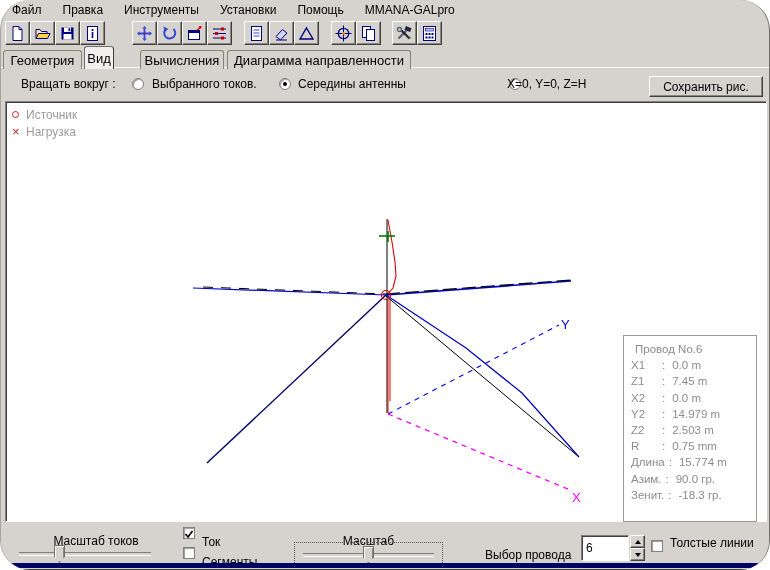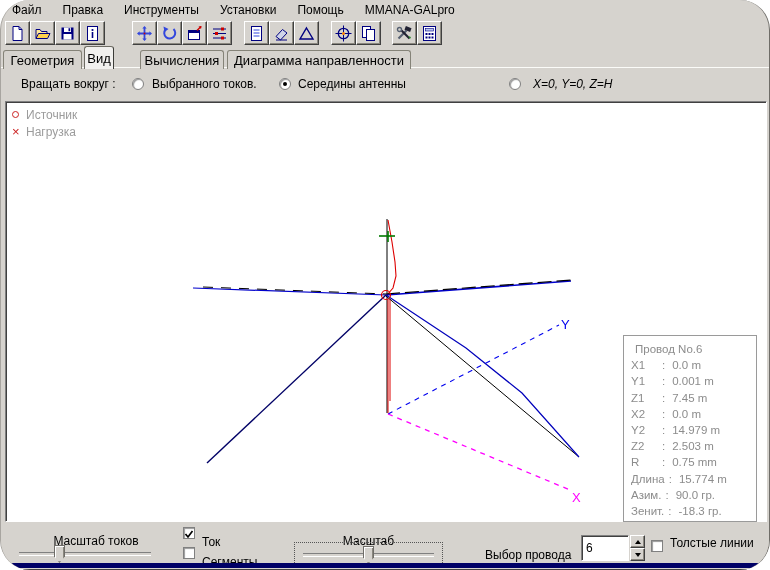--- a/index.html
+++ b/index.html
@@ -238,21 +238,22 @@
   <div id="page-panel">
 
     <span class="rotate-label">Вращать вокруг :</span>
     <span class="radio" style="left:131px; top:10px;"></span>
     <span class="radio-label" style="left:151px;">Выбранного токов.</span>
     <span class="radio checked" style="left:278px; top:10px;">
         <span class="dot"></span>
       </span>
     <span class="radio-label" style="left:297px;">Середины антенны</span>
     <span class="radio" style="left:508px; top:10px;"></span>
-    <span class="radio-label" style="left:532px;font-style:italic;">X=0, Y=0, Z=H</span>
+    <span class="radio-label" style="left:506px;">X=0, Y=0, Z=H</span>
+    <div id="save-btn">Сохранить рис.</div>
 
     <div id="draw-area">
       <svg width="758" height="417" viewBox="0 0 758 417">
 
         <line x1="381" y1="117" x2="381" y2="311" stroke="#000000" stroke-width="1"></line>
 
         <path d="M382 118 L386 140 L389 160 L390 174 L387 186 L381 193" fill="none" stroke="#dd0000" stroke-width="1.1"></path>
         <line x1="382" y1="197" x2="382" y2="311" stroke="#dd0000" stroke-width="1"></line>
         <line x1="384" y1="197" x2="384" y2="299" stroke="#dd0000" stroke-width="1"></line>
 
@@ -289,25 +290,20 @@
         </div>
       </div>
 
       
       <div id="wire-info">
         <div class="title">Провод No.6</div>
         <div class="irow">
             <span class="il">X1</span>
             <span class="isep"></span>
             <span class="iv">0.0 m</span>
-          </div>
-        <div class="irow">
-            <span class="il">Y1</span>
-            <span class="isep"></span>
-            <span class="iv">0.001 m</span>
           </div>
         <div class="irow">
             <span class="il">Z1</span>
             <span class="isep"></span>
             <span class="iv">7.45 m</span>
           </div>
         <div class="irow">
             <span class="il">X2</span>
             <span class="isep"></span>
             <span class="iv">0.0 m</span>

